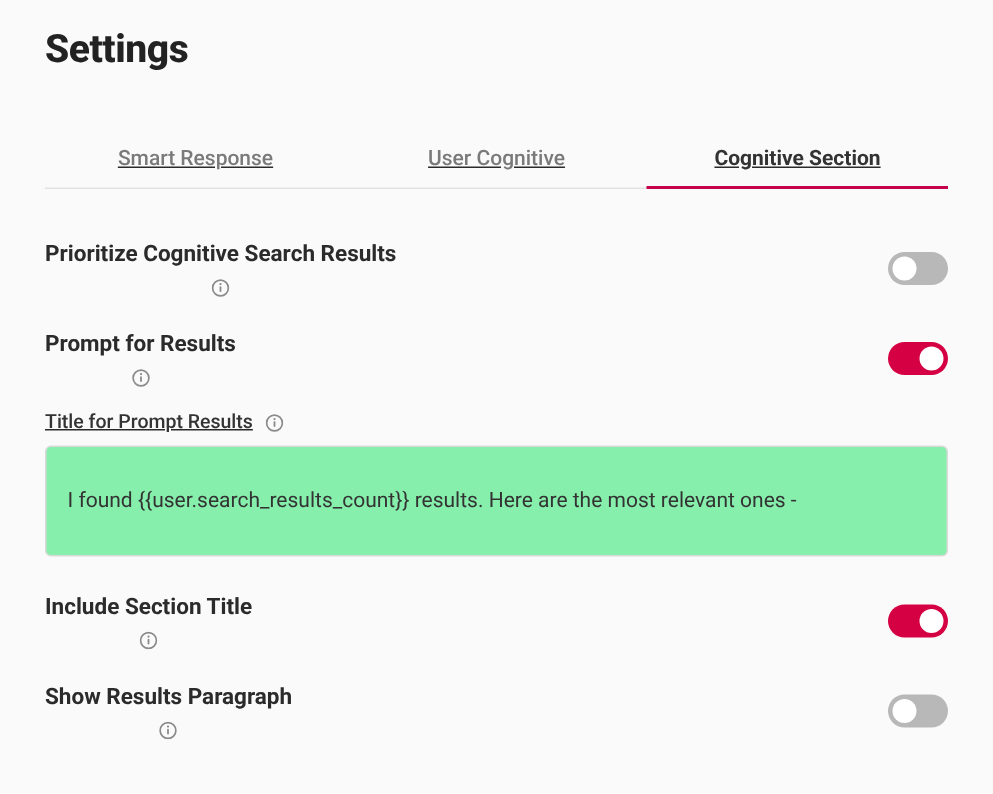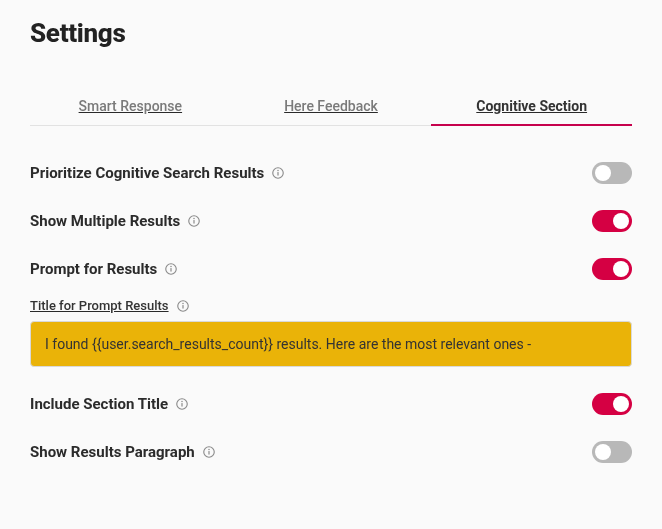--- a/index.html
+++ b/index.html
@@ -51,20 +51,21 @@
       display: flex;
       align-items: center;
       justify-content: space-between;
       padding: 10px 0 12px 0;
       min-height: 48px;
     }
     .setting-label-wrap {
       display: flex;
       align-items: center;
       gap: 8px;
+      flex-direction: column;
     }
     .setting-label {
       font-size: 15px;
       font-weight: 700;
       color: #2b2b2b;
     }
     .setting-label.small {
       font-size: 13px;
       font-weight: 500;
       color: #333;
@@ -118,71 +119,56 @@
       display: flex;
       align-items: center;
       gap: 8px;
       margin-bottom: 8px;
       text-decoration: underline;
     }
     .text-input {
       width: 100%;
       border: 1px solid #d9d9d9;
       border-radius: 4px;
-      background: #eab308;
-      padding: 14px 14px;
+      background: #86efac;
+      padding: 28px 14px;
       font-size: 14px;
       color: #333;
       font-family: inherit;
       outline: none;
     }
   </style>
 </head>
 <body>
 
 <div class="container">
   <h1 class="page-title">Settings</h1>
 
   <div class="tabs">
     <div class="tab">Smart Response</div>
-    <div class="tab">Here Feedback</div>
+    <div class="tab">User Cognitive</div>
     <div class="tab active">Cognitive Section</div>
   </div>
 
   <div class="setting-row">
     <div class="setting-label-wrap">
       <span class="setting-label">Prioritize Cognitive Search Results</span>
       <span class="info-icon">
         <svg viewBox="0 0 16 16" fill="currentColor">
             <circle cx="8" cy="8" r="7" fill="none" stroke="currentColor" stroke-width="1.5"></circle>
             <rect x="7.2" y="6.5" width="1.6" height="5" rx="0.8"></rect>
             <circle cx="8" cy="4.5" r="1"></circle>
           </svg>
       </span>
     </div>
     <div class="toggle off">
         <div class="knob"></div>
       </div>
   </div>
 
-  <div class="setting-row">
-    <div class="setting-label-wrap">
-      <span class="setting-label">Show Multiple Results</span>
-      <span class="info-icon">
-        <svg viewBox="0 0 16 16" fill="currentColor">
-            <circle cx="8" cy="8" r="7" fill="none" stroke="currentColor" stroke-width="1.5"></circle>
-            <rect x="7.2" y="6.5" width="1.6" height="5" rx="0.8"></rect>
-            <circle cx="8" cy="4.5" r="1"></circle>
-          </svg>
-      </span>
-    </div>
-    <div class="toggle on">
-        <div class="knob"></div>
-      </div>
-  </div>
 
   <div class="setting-row">
     <div class="setting-label-wrap">
       <span class="setting-label">Prompt for Results</span>
       <span class="info-icon">
         <svg viewBox="0 0 16 16" fill="currentColor">
             <circle cx="8" cy="8" r="7" fill="none" stroke="currentColor" stroke-width="1.5"></circle>
             <rect x="7.2" y="6.5" width="1.6" height="5" rx="0.8"></rect>
             <circle cx="8" cy="4.5" r="1"></circle>
           </svg>

